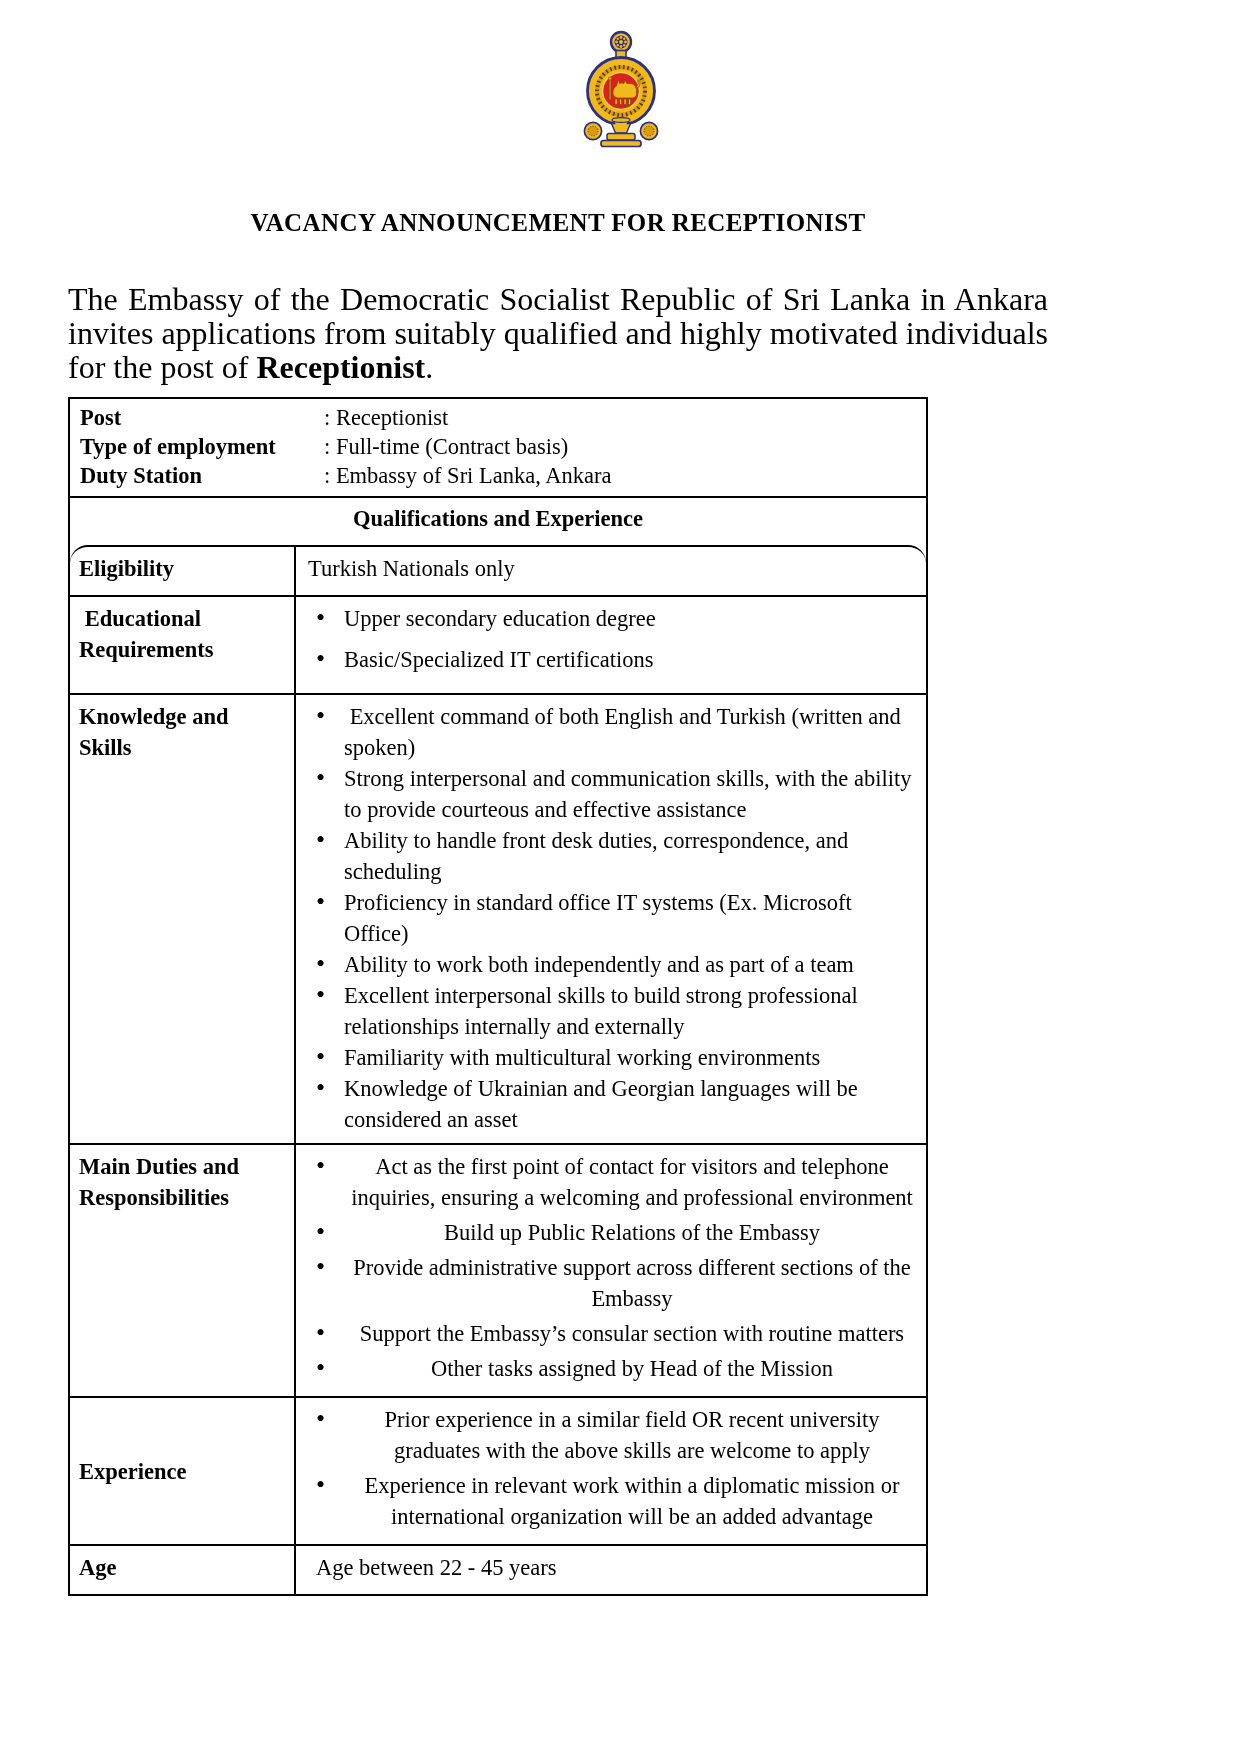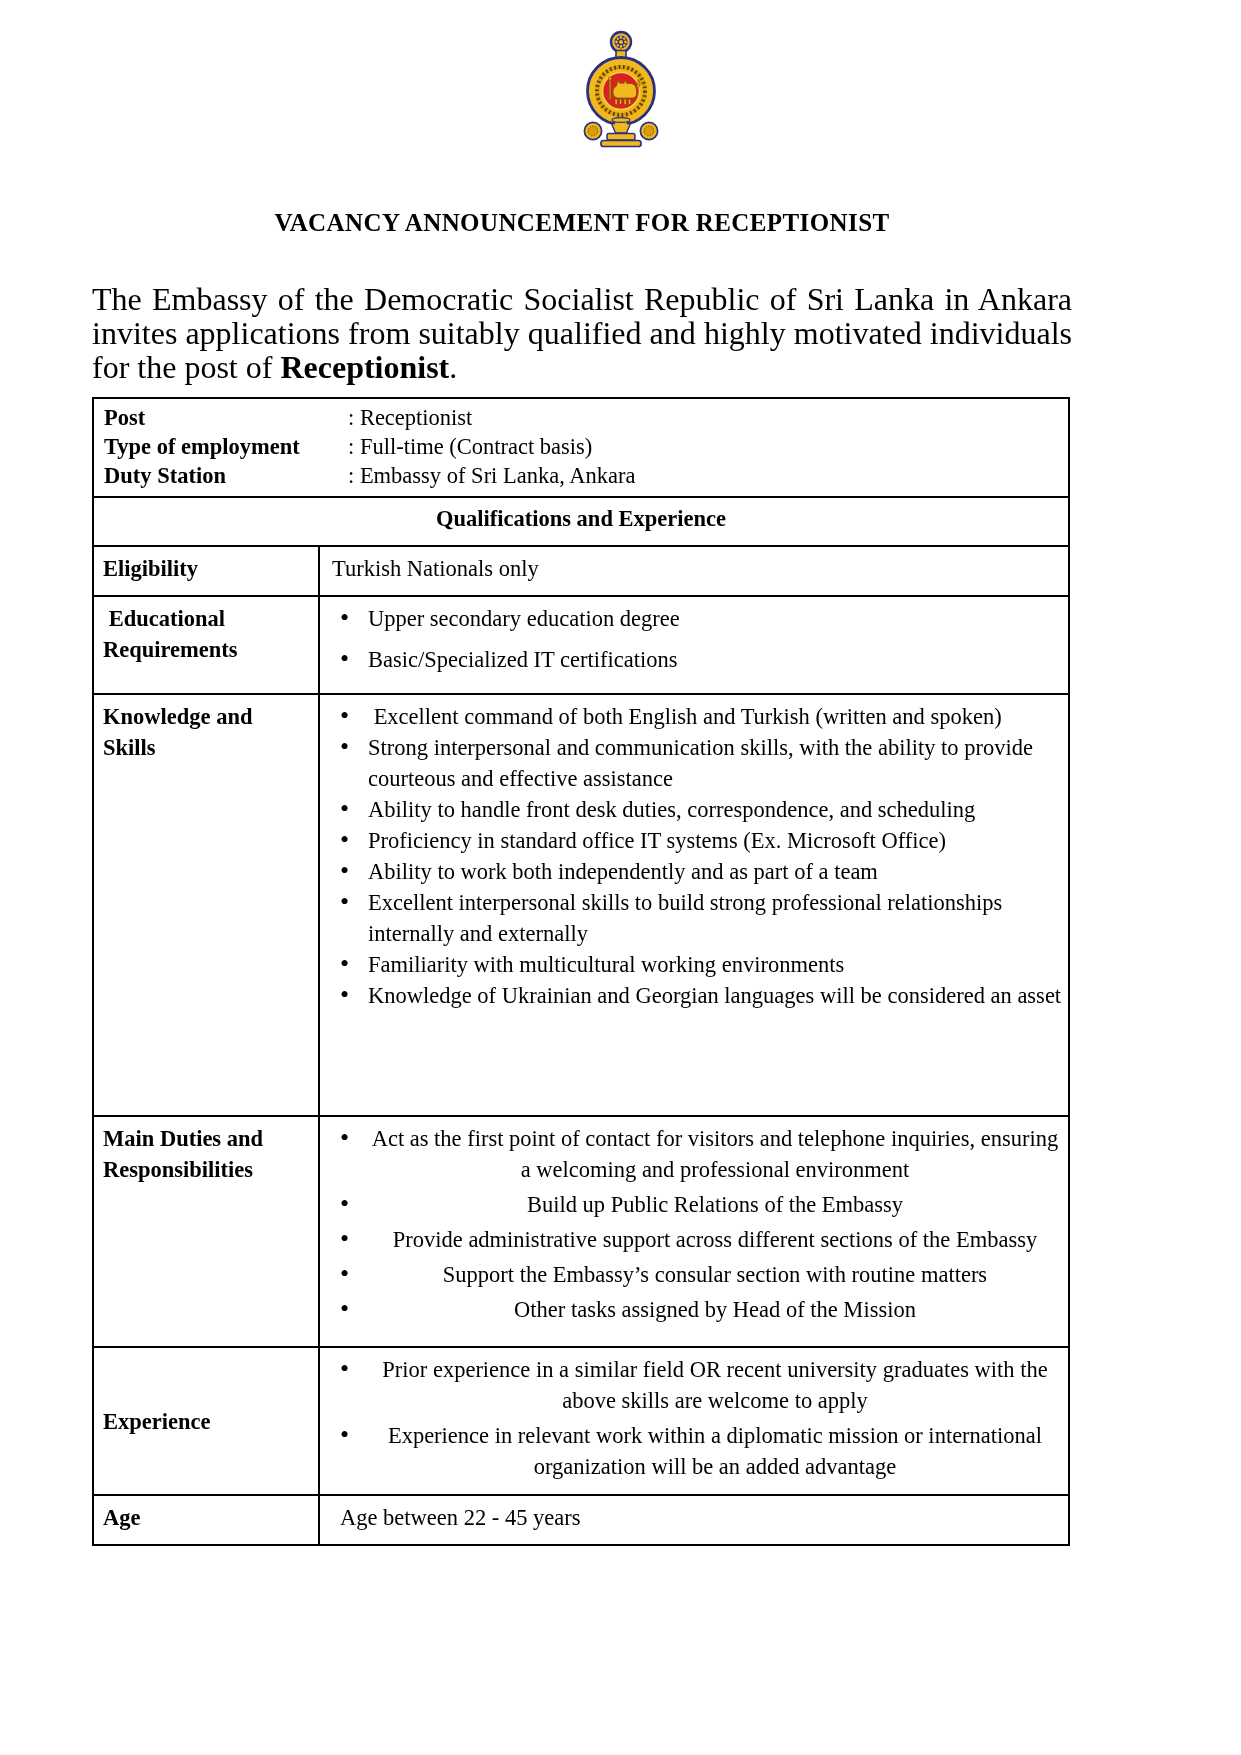--- a/index.html
+++ b/index.html
@@ -7,42 +7,42 @@
   body {
     width:1241px; height:1755px;
     font-family:"Liberation Serif", serif;
     color:#000;
     position:relative;
     overflow:hidden;
   }
   .emblem-wrap { padding-top:30px; text-align:center; }
   .emblem-wrap svg { width:96px; height:124px; display:inline-block; }
 
-  .content { margin-left:92px; width:980px; }
+  .content { margin-left:68px; width:980px; }
 
   .doc-title {
     margin-top:50px;
     text-align:center;
     font-weight:bold;
     font-size:25px;
     letter-spacing:0.4px;
     line-height:30px;
   }
 
   .intro {
     margin-top:44px;
     font-size:32px;
     line-height:34px;
     text-align:justify;
   }
   .intro b { font-weight:bold; }
 
   .doc-table {
     margin-top:13px;
-    width:978px;
+    width:860px;
     border:2px solid #000;
     font-size:22.5px;
     line-height:31px;
   }
 
   
   .info-block { padding:4px 8px 6px 10px; line-height:29px; min-height:93px; }
   .info-row { display:grid; grid-template-columns:244px 1fr; }
   .info-label { font-weight:bold; }
 
@@ -59,21 +59,21 @@
     display:grid;
     grid-template-columns:226px 1fr;
   }
   .tlabel {
     border-right:2px solid #000;
     font-weight:bold;
     padding:6px 10px 6px 9px;
   }
   .tcell { padding:6px 6px 8px 12px; }
 
-  .row-eligibility { min-height:50px; }
+  .row-eligibility { min-height:50px;border-radius:18px; }
   .row-knowledge   { min-height:422px; }
   .row-educational { min-height:83px; }
   .row-duties      { min-height:231px; }
   .row-experience  { min-height:145px; }
   .row-age         { min-height:50px;gap:8px; }
 
   .row-experience .tlabel { display:flex; align-items:center; padding-top:0; padding-bottom:0; }
 
   ul.bullets { list-style:none; padding-left:0; }
   ul.bullets li { position:relative; padding-left:36px; }

